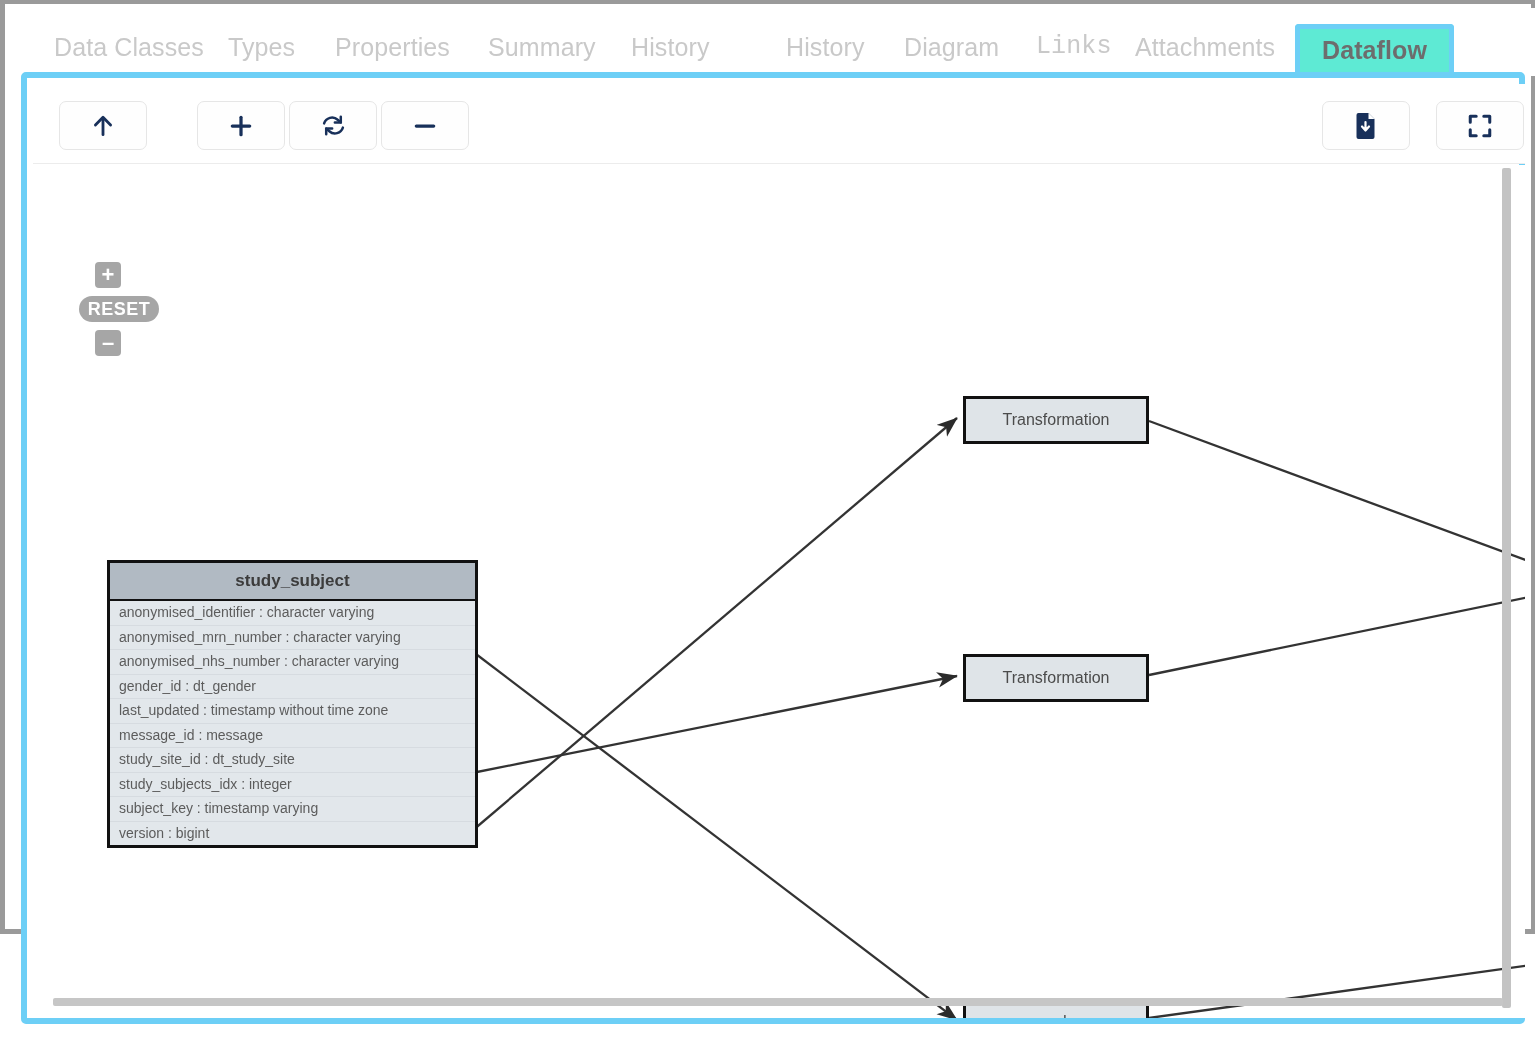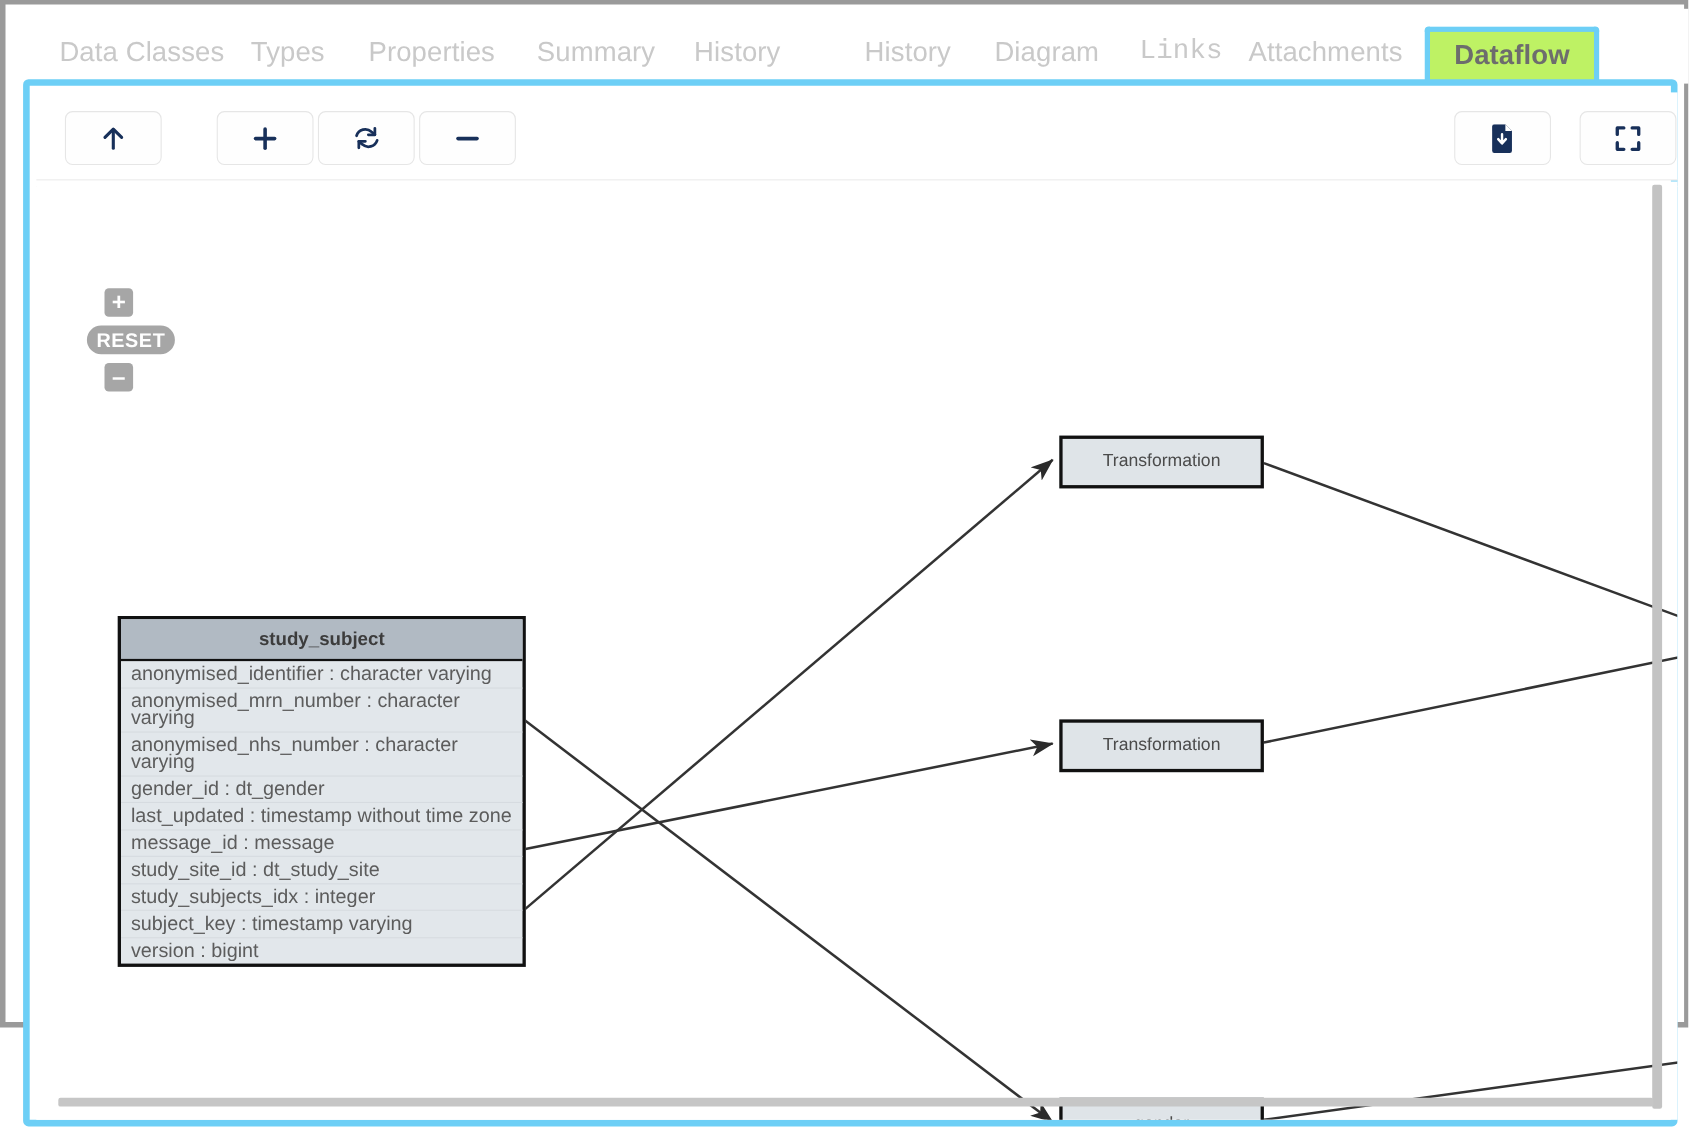--- a/index.html
+++ b/index.html
@@ -43,21 +43,21 @@
     font-size: 25px;
     color: #c9c9c9;
     white-space: nowrap;
     letter-spacing: 0.1px;
     cursor: pointer;
     box-sizing: border-box;
   }
   .tab.active {
     color: #6d6d6d;
     font-weight: bold;
-    background: #bef264;
+    background: #5eead4;
     border: 5px solid #6dcff6;
     border-bottom: none;
     border-radius: 4px 4px 0 0;
     padding: 0 22px;
     line-height: 42px;
     height: 52px;
     top: 16px;
   }
 
   
@@ -169,21 +169,21 @@
     border-bottom: 2px solid #111111;
     display: flex;
     align-items: center;
     justify-content: center;
     font-size: 17px;
     font-weight: bold;
     color: #3c3c3c;
   }
   .fld {
     padding: 4px 0 4px 9px;
-    font-size: 18px;
+    font-size: 14px;
     color: #5c5c5c;
     line-height: 15.5px;
     border-bottom: 1px solid #d6dbe0;
     box-sizing: border-box;
   }
   .fld:last-child { border-bottom: none; }
 
   
   #vscroll {
     position: absolute;

